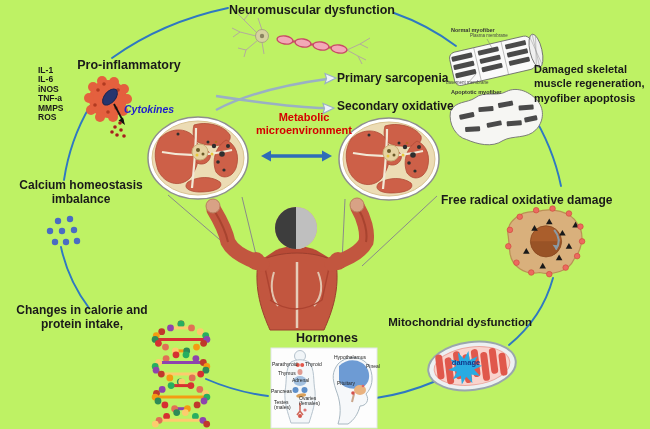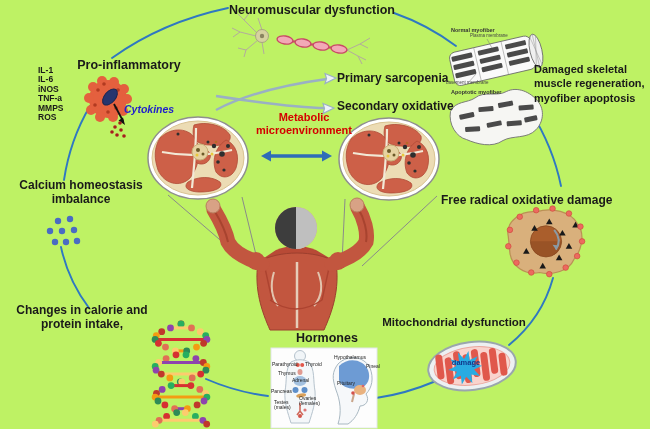--- a/index.html
+++ b/index.html
@@ -376,21 +376,21 @@
 
 <div class="lbl f105 blue" style="left:124px;top:103px;font-style:italic;">Cytokines</div>
 
 <div class="lbl f12 c" style="left:14px;top:178px;width:134px;">Calcium homeostasis imbalance</div>
 
 <div class="lbl f12 c" style="left:8px;top:303px;width:148px;">Changes in calorie and protein intake,</div>
 
 
 <div class="lbl f125 c" style="left:288px;top:331px;width:78px;">Hormones</div>
 
-<div class="lbl f115 c" style="left:376px;top:316px;width:156px;">Mitochondrial dysfunction</div>
+<div class="lbl f115 c" style="left:376px;top:316px;width:156px;text-align:right;">Mitochondrial dysfunction</div>
 
 <div class="lbl c" style="left:436px;top:359px;width:60px;font-size:7.5px;color:#123a8c;">damage</div>
 
 <div class="lbl f12" style="left:441px;top:193px;width:205px;">Free radical oxidative damage</div>
 
 <div class="lbl f11" style="left:534px;top:62px;width:122px;line-height:1.3;">Damaged skeletal muscle regeneration, myofiber apoptosis</div>
 
 <div class="lbl f12" style="left:337px;top:71px;">Primary sarcopenia</div>
 
 <div class="lbl f12" style="left:337px;top:99px;">Secondary oxidative</div>

